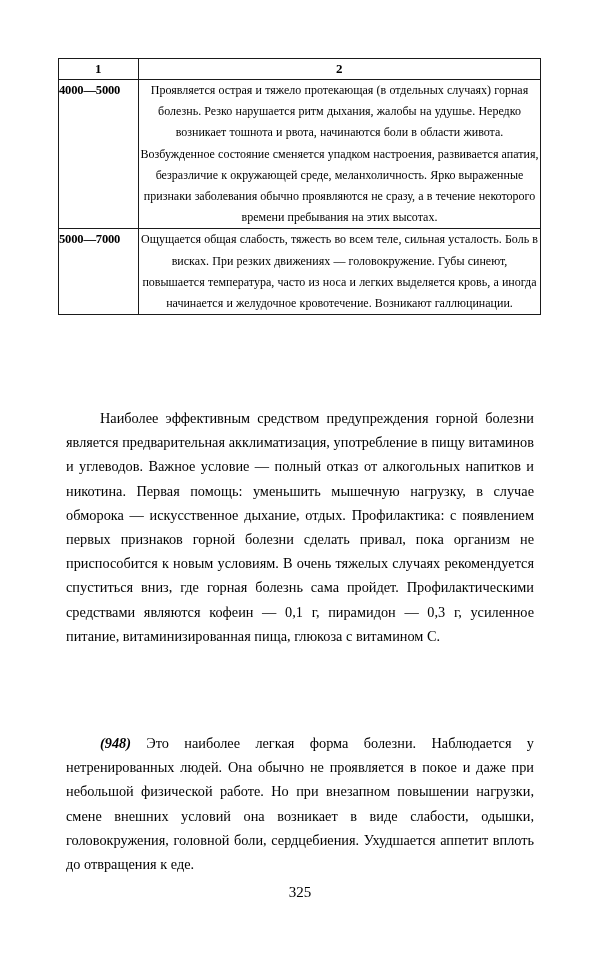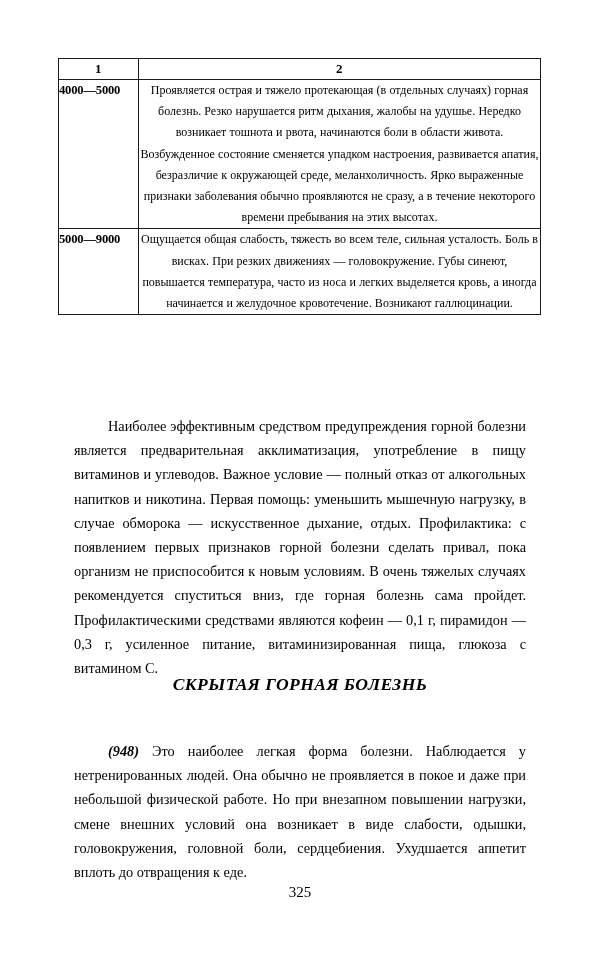--- a/index.html
+++ b/index.html
@@ -81,21 +81,21 @@
     font-size: 14.3px;
     line-height: 24.2px;
     text-align: justify;
     text-justify: inter-word;
     hyphens: manual;
   }
   #para-prevention { top: 398px; }
   #para-latent     { top: 723px; }
 
   .body-block p {
-    margin: 16px;
+    margin: 8px;
     text-indent: 34px;
   }
 
   .ref-num { font-weight: bold; font-style: italic; }
 
   
   .section-heading {
     position: absolute;
     left: 0;
     top: 673px;
@@ -134,31 +134,30 @@
         <th class="hdr-cell">1</th>
         <th class="hdr-cell">2</th>
       </tr>
     </thead>
     <tbody>
       <tr>
         <td class="range-cell">4000—5000</td>
         <td class="desc-cell">Проявляется острая и тяжело протекающая (в отдельных случаях) горная болезнь. Резко нарушается ритм дыха­ния, жалобы на удушье. Нередко возникает тошнота и рвота, начинаются боли в области живота. Возбужденное состояние сменяется упадком настроения, развивается апатия, безразличие к окружающей среде, меланхолич­ность. Ярко выраженные признаки заболевания обычно проявляются не сразу, а в течение некоторого времени пребывания на этих высотах.</td>
       </tr>
       <tr>
-        <td class="range-cell">5000—9000</td>
+        <td class="range-cell">5000—7000</td>
         <td class="desc-cell">Ощущается общая слабость, тяжесть во всем теле, силь­ная усталость. Боль в висках. При резких движениях — головокружение. Губы синеют, повышается температура, часто из носа и легких выделяется кровь, а иногда начи­нается и желудочное кровотечение. Возникают галлюци­нации.</td>
       </tr>
     </tbody>
   </table>
 
   <div class="body-block" id="para-prevention">
     <p>Наиболее эффективным средством предупреждения горной болезни является предварительная акклиматизация, употребление в пищу витаминов и углеводов. Важное усло­вие — полный отказ от алкогольных напитков и никотина. Первая помощь: уменьшить мышечную нагрузку, в случае обморока — искусственное дыхание, отдых. Профилактика: с появлением первых признаков горной болезни сделать привал, пока организм не приспособится к новым условиям. В очень тяжелых случаях рекомендуется спуститься вниз, где горная болезнь сама пройдет. Профилактическими средствами являются кофеин — 0,1 г, пирамидон — 0,3 г, усиленное питание, витаминизированная пища, глюкоза с витамином С.</p>
   </div>
 
-  <div class="section-heading">СКРЫТАЯ ГОРНАЯ БОЛЕЗНЬ</div>
 
   <div class="body-block" id="para-latent">
     <p><span class="ref-num">(948)</span><span> Это наиболее легкая форма болезни. Наблюдается у нетренированных людей. Она обычно не проявляется в покое и даже при небольшой физической работе. Но при внезапном повышении нагрузки, смене внешних условий она возникает в виде слабости, одышки, головокружения, головной боли, сердцебиения. Ухудшается аппетит вплоть до отвращения к еде.</span></p>
   </div>
 
   <div class="folio">325</div>
 
 </div>
 
 </body></html>

